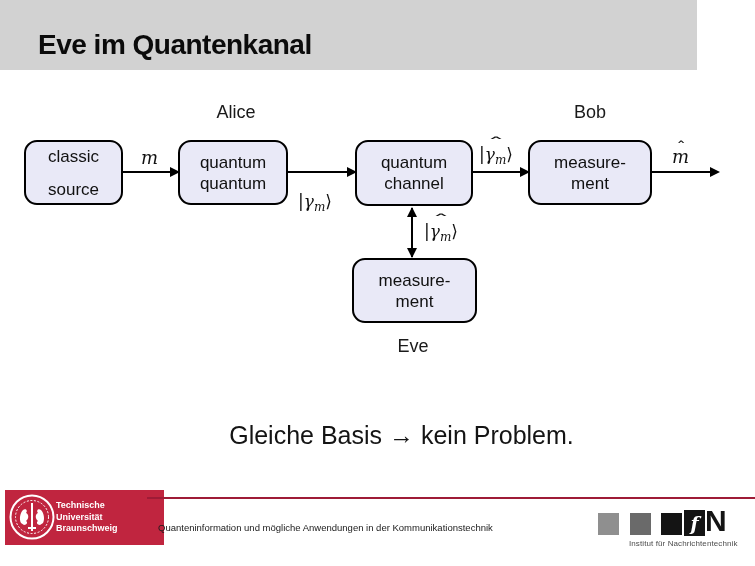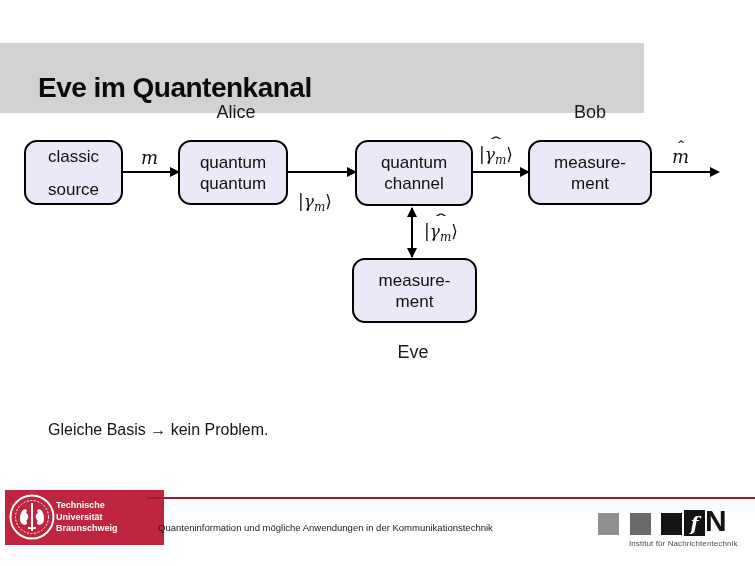--- a/index.html
+++ b/index.html
@@ -1,21 +1,21 @@
 <!DOCTYPE html>
 <html style="--header-bg: #d2d2d2; --box-fill: #e9e9f7; --box-border: #000000; --tu-red: #c0253f; --rule-red: #9e1b36; --logo-gray1: #8f8f8f; --logo-gray2: #6a6a6a; --logo-black: #141414;"><head>
 <meta charset="utf-8">
 <style>
   html,body{margin:0;padding:0;background:#ffffff;}
   .slide{
     position:relative;width:755px;height:566px;background:#ffffff;overflow:hidden;
     font-family:"Liberation Sans",sans-serif;color:#111;
   }
   
-  .header{position:absolute;left:0;top:0;width:644px;height:70px;background:var(--header-bg,#d2d2d2);margin-top:43px;}
+  .header{position:absolute;left:0;top:0;width:697px;height:70px;background:var(--header-bg,#d2d2d2);}
   .title{position:absolute;left:38px;top:29px;font-size:28px;font-weight:bold;letter-spacing:-0.5px;color:#0b0b0b;}
   
   .actor{position:absolute;font-size:18px;color:#1a1a1a;transform:translateX(-50%);white-space:nowrap;}
   .box{
     position:absolute;background:var(--box-fill,#e9e9f7);
     border:2.5px solid var(--box-border,#000);border-radius:13px;
     display:flex;flex-direction:column;align-items:center;justify-content:center;
     font-size:17px;line-height:21px;color:#111;box-sizing:border-box;text-align:center;
   }
   .arrow-h{position:absolute;height:2px;background:#000;}
@@ -35,21 +35,21 @@
   .mlabel{position:absolute;white-space:nowrap;font-family:"DejaVu Serif",serif;font-size:17px;color:#111;}
   .mi{font-style:italic;}
   .mlabel sub{font-style:italic;font-size:12px;}
   .upright{font-style:normal;font-family:"DejaVu Sans",sans-serif;}
   .hat-wrap{position:relative;display:inline-block;}
   .hat{
     position:absolute;top:-9px;left:50%;transform:translateX(-50%) scaleX(2.7) scaleY(0.9);
     font-family:"DejaVu Sans",sans-serif;font-style:normal;font-size:13px;color:#111;
   }
   .hat.narrow{transform:translateX(-50%) scaleX(1.5);top:-7px;}
-  .statement{position:absolute;left:0;right:0;top:421px;text-align:left;font-size:16px;color:#141414;padding-left:48px;}
+  .statement{position:absolute;left:0;right:0;top:421px;text-align:center;font-size:25px;color:#141414;padding-left:48px;}
   
   .tu-block{position:absolute;left:5px;top:490px;width:159px;height:55px;background:var(--tu-red,#c0253f);}
   .tu-seal{position:absolute;left:3px;top:3px;}
   .tu-name{position:absolute;left:51px;top:10px;color:#fff;font-weight:bold;font-size:9px;line-height:11.5px;}
   .footer-rule{position:absolute;left:147px;top:497px;width:608px;height:2px;background:var(--rule-red,#9e1b36);}
   .meta{position:absolute;left:158px;top:508px;font-size:9.5px;line-height:13px;color:#1a1a1a;white-space:nowrap;}
   .meta .sep{display:inline-block;width:1px;height:11px;background:#1a1a1a;margin:0 6px;vertical-align:-2px;}
   .meta2{position:absolute;left:158px;top:522px;font-size:9.5px;color:#1a1a1a;white-space:nowrap;}
   .ifn-sq{position:absolute;top:513px;width:21px;height:22px;}
   .ifn-sq.s1{left:598px;background:var(--logo-gray1,#8f8f8f);}
@@ -67,21 +67,21 @@
 <body>
 
 <div class="slide">
 
   <div class="header">
     <div class="title">Eve im Quantenkanal</div>
   </div>
 
   <div class="actor" style="left:236px;top:102px;">Alice</div>
   <div class="actor" style="left:590px;top:102px;">Bob</div>
-  <div class="actor" style="left:413px;top:336px;margin-top:6px;">Eve</div>
+  <div class="actor" style="left:413px;top:336px;">Eve</div>
 
   <div class="box" style="left:24px;top:140px;width:99px;height:65px;gap:12px;">
     <span>classic</span>
     <span>source</span>
   </div>
   <div class="box" style="left:178px;top:140px;width:110px;height:65px;">
     <span>quantum</span>
     <span>quantum</span>
   </div>
   <div class="box" style="left:355px;top:140px;width:118px;height:66px;">

